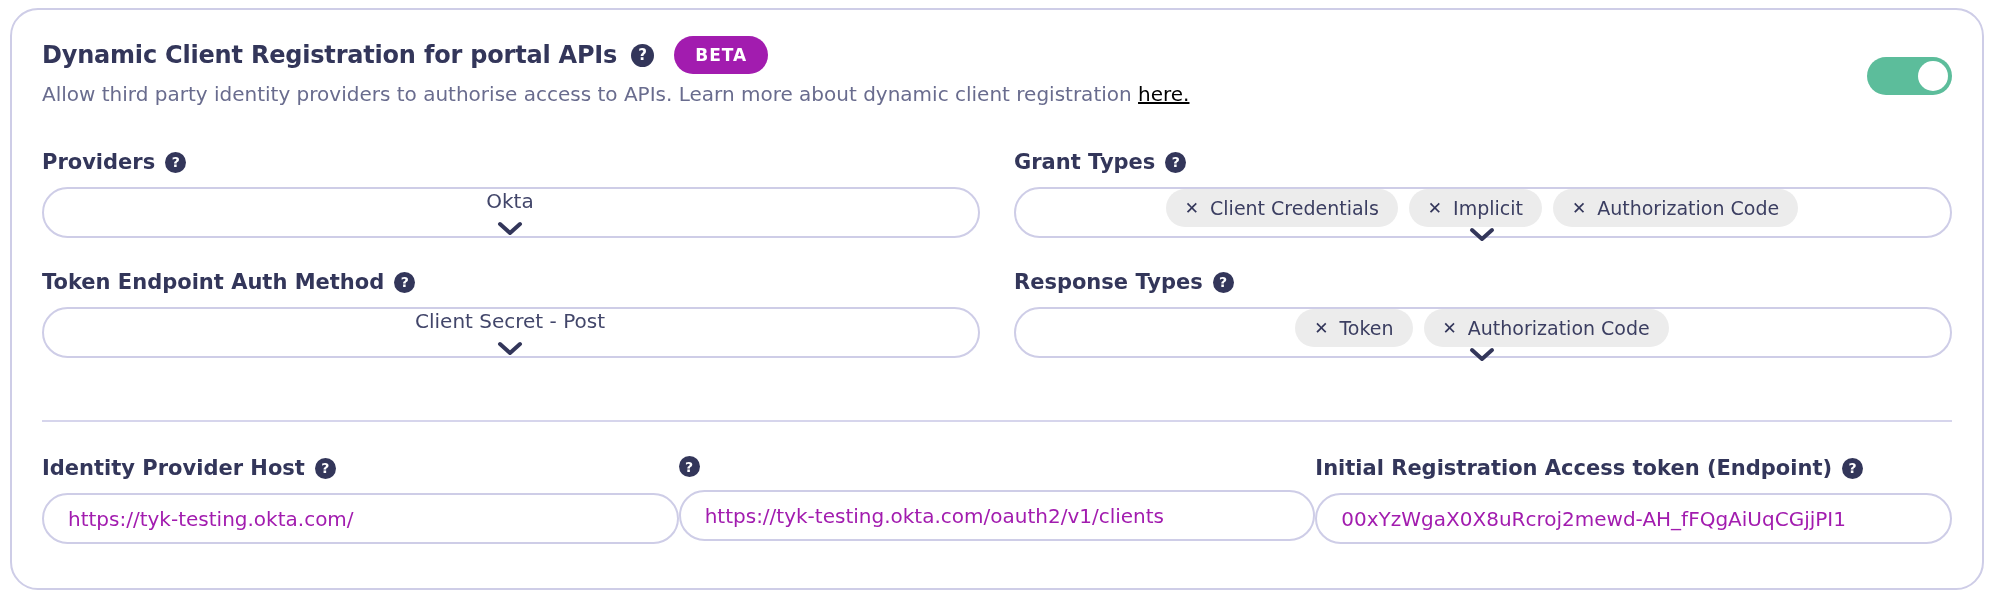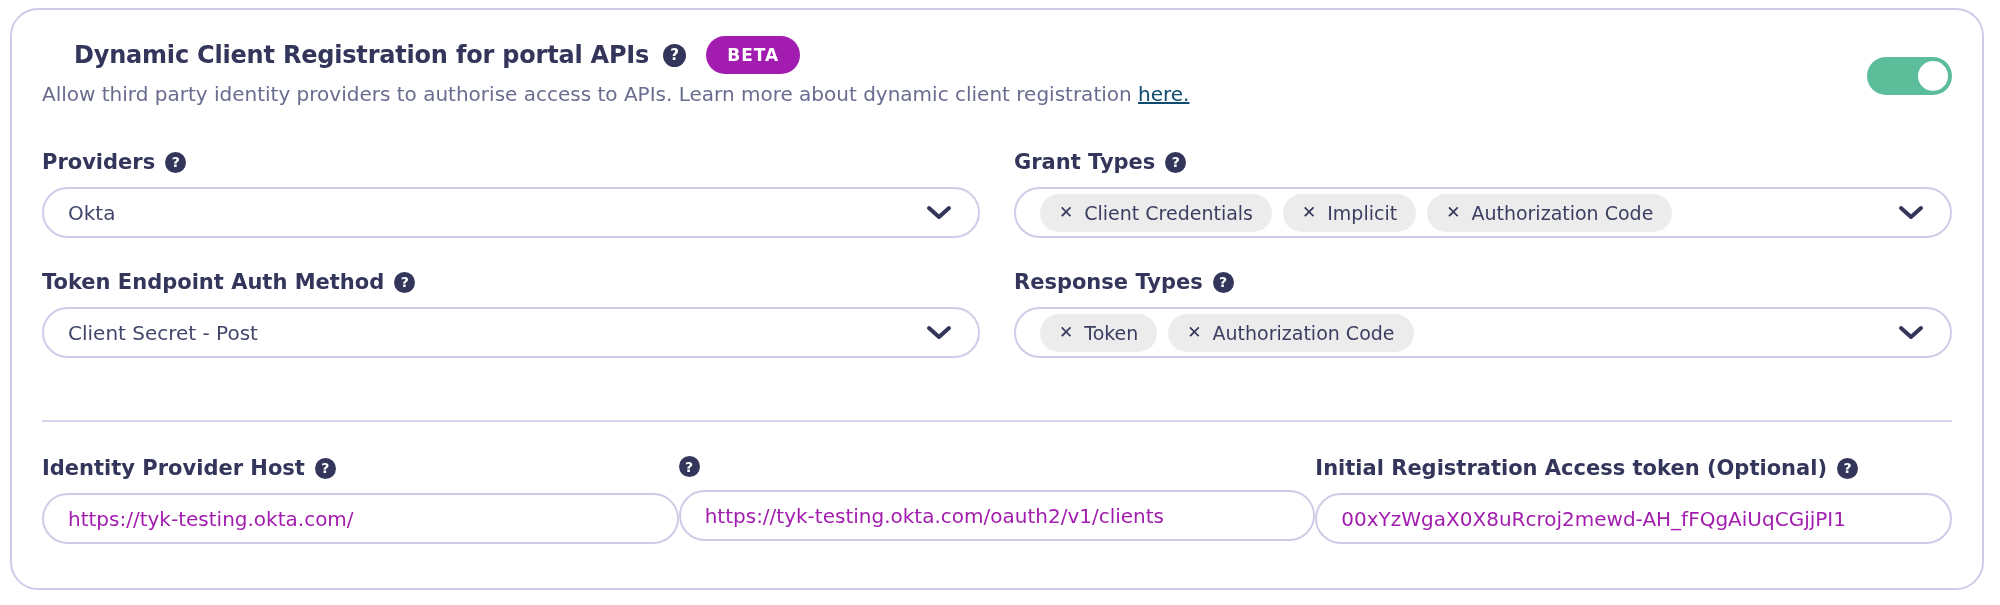--- a/index.html
+++ b/index.html
@@ -14,21 +14,20 @@
     width: 1974px; height: 582px;
     background: #ffffff;
     border: 2px solid #cecde7;
     border-radius: 28px;
     padding: 26px 30px 0 30px;
   }
   
   .header-row {
     display: flex; align-items: center; gap: 14px;
     padding-right: 140px;
-    margin-left: 32px;
   }
   .title {
     font-size: 24px; font-weight: 700; color: #33365a;
     letter-spacing: -0.2px;
   }
   .help-icon {
     width: 23px; height: 23px; flex: 0 0 auto;
     border-radius: 50%;
     background: #33365a; color: #ffffff;
     font-size: 15px; font-weight: 700;
@@ -41,21 +40,21 @@
     padding: 9px 21px;
     font-size: 17px; font-weight: 600; letter-spacing: 1px;
     margin-left: 6px;
   }
   .description {
     margin-top: 8px;
     font-size: 20px; color: #696c8e;
     padding-right: 160px;
   }
   .description a {
-    color: #0c4a6e; text-decoration: underline; cursor: pointer;
+    color: #000000; text-decoration: underline; cursor: pointer;
   }
   .toggle {
     position: absolute; top: 47px; right: 30px;
     width: 85px; height: 38px;
     background: #5cbd9b;
     border-radius: 19px;
     cursor: pointer;
   }
   .toggle .knob {
     position: absolute; top: 4px; right: 4px;
@@ -77,20 +76,21 @@
   }
   .field-label .help-icon { width: 21px; height: 21px; font-size: 14px; }
   .select-box {
     height: 51px;
     border: 2px solid #cecde7;
     border-radius: 26px;
     display: flex; align-items: center;
     padding: 0 26px 0 24px;
     cursor: pointer;
     background: #fff;
+    flex-direction: column;
   }
   .select-value {
     font-size: 20px; color: #42466a;
     flex: 1 1 auto;
   }
   .chips { display: flex; gap: 11px; flex: 1 1 auto; align-items: center; }
   .chip {
     background: #ececec;
     border-radius: 20px;
     height: 38px;
@@ -242,21 +242,21 @@
 
     <div>
       <div class="field-label">
         <span class="help-icon">?</span>
       </div>
       <input class="text-input" type="text" value="https://tyk-testing.okta.com/oauth2/v1/clients" style="">
     </div>
 
     <div>
       <div class="field-label">
-        <span>Initial Registration Access token (Optional)</span>
+        <span>Initial Registration Access token (Endpoint)</span>
         <span class="help-icon">?</span>
       </div>
       <input class="text-input" type="text" value="00xYzWgaX0X8uRcroj2mewd-AH_fFQgAiUqCGjjPI1" style="">
     </div>
 
   </div>
 
 </div>
 
 </body></html>

